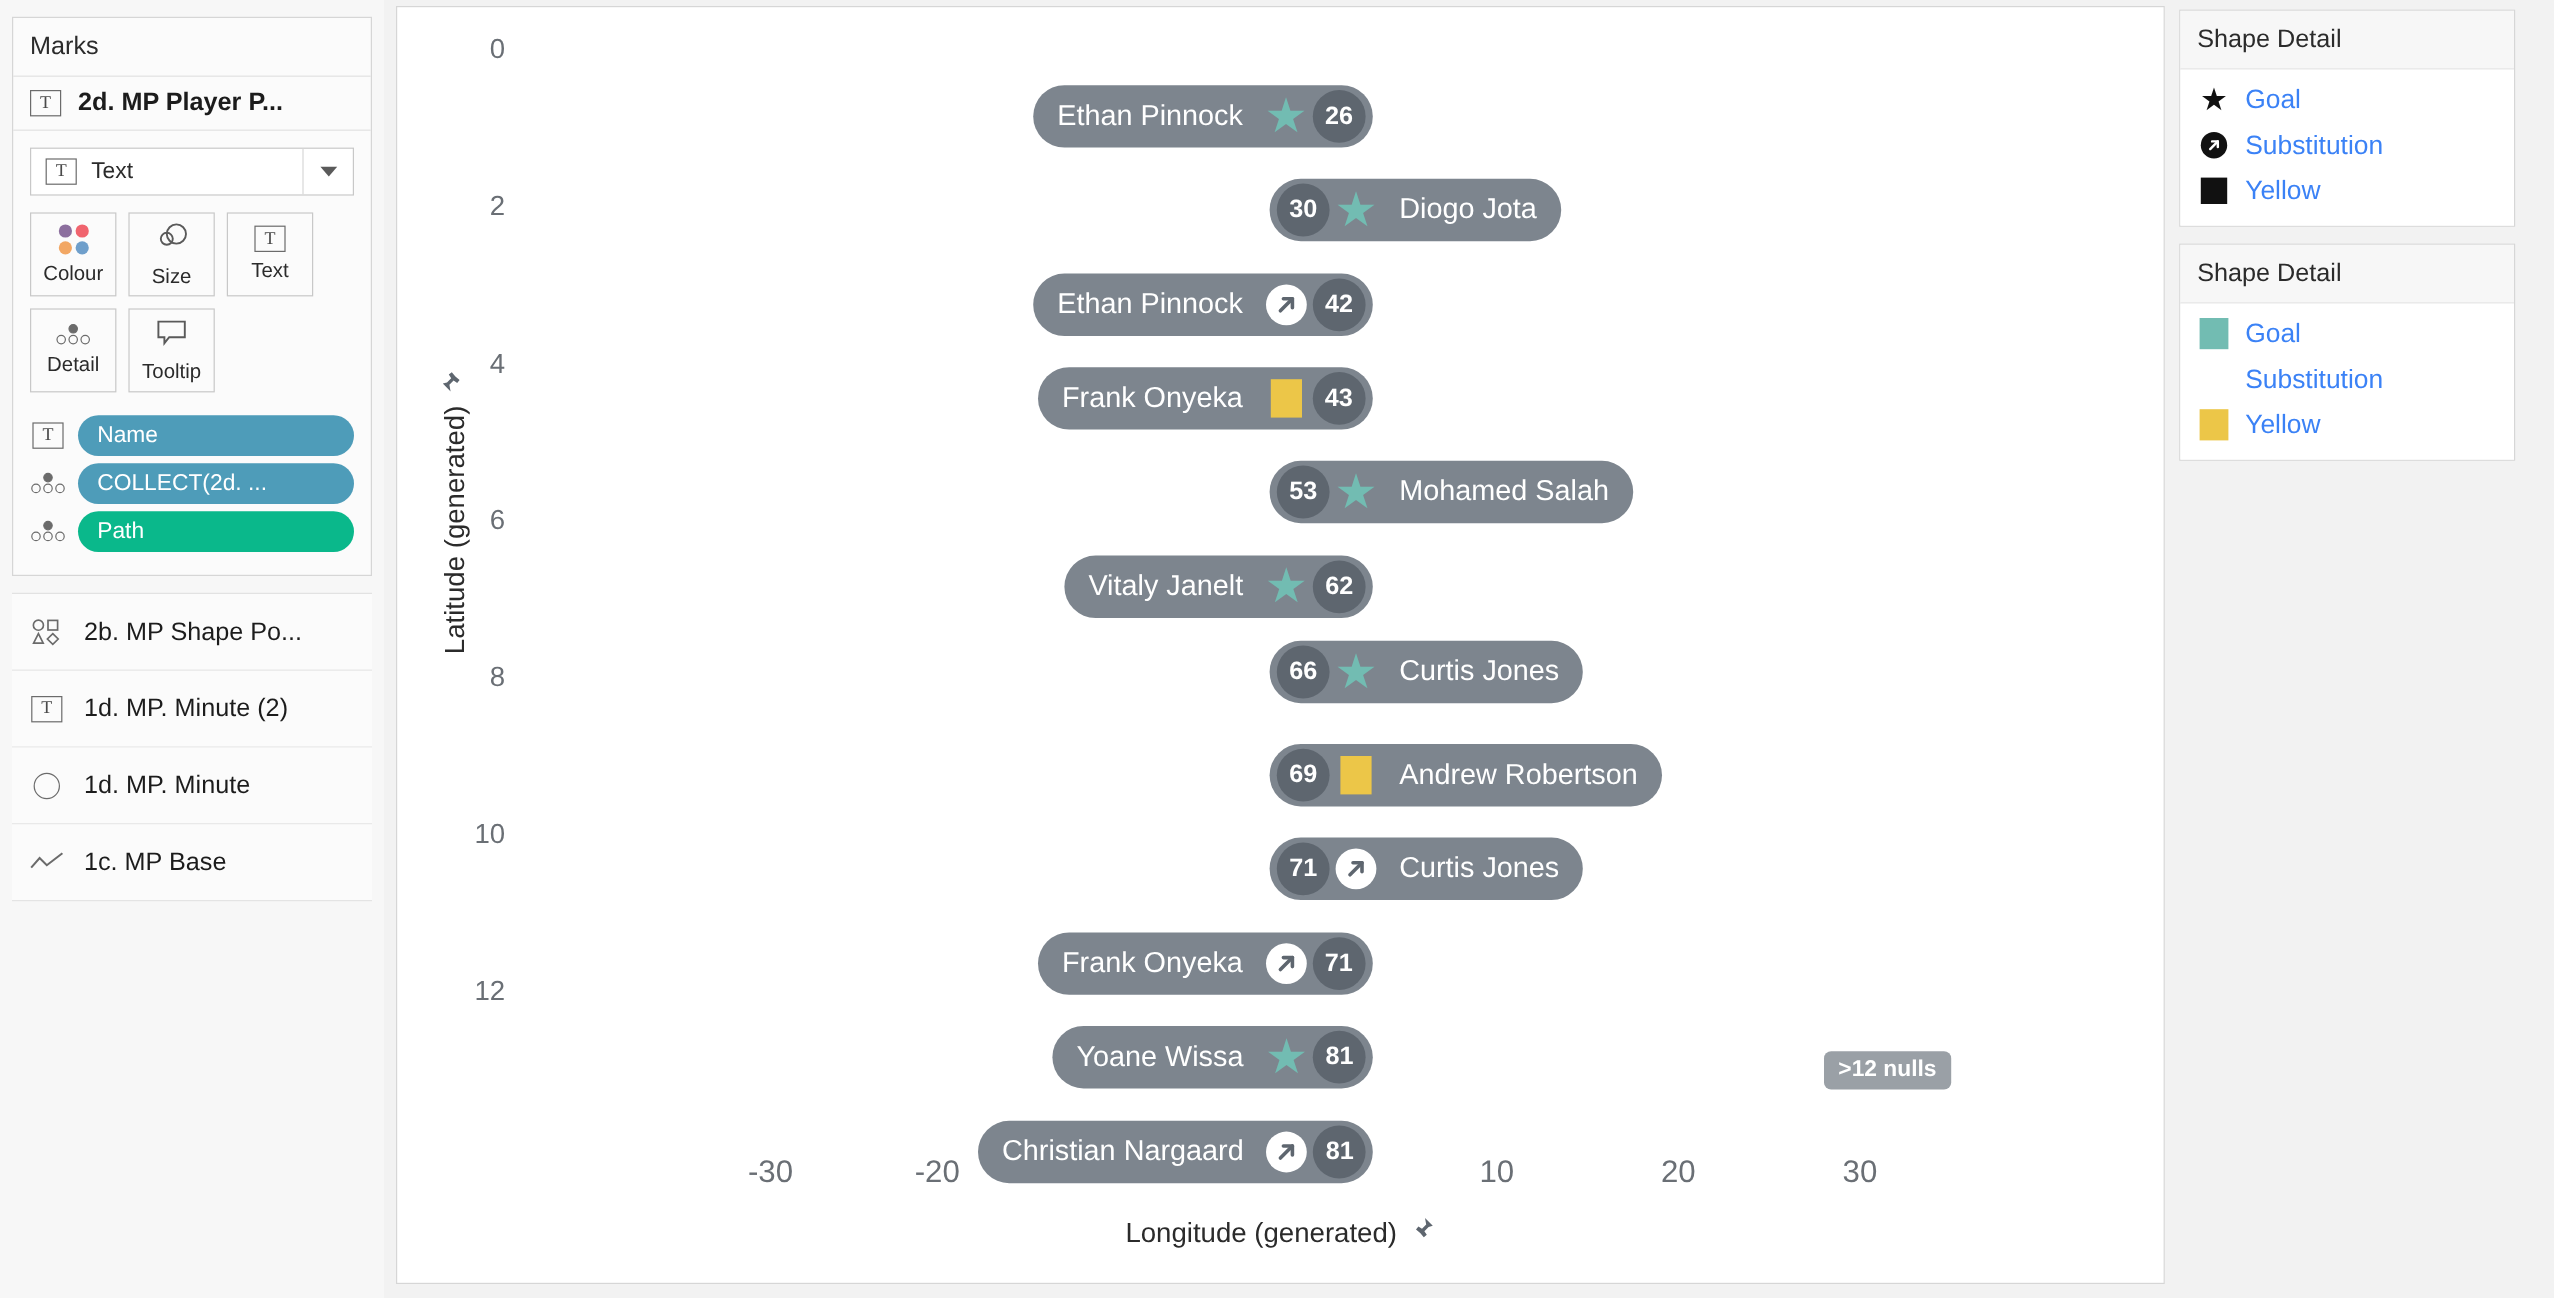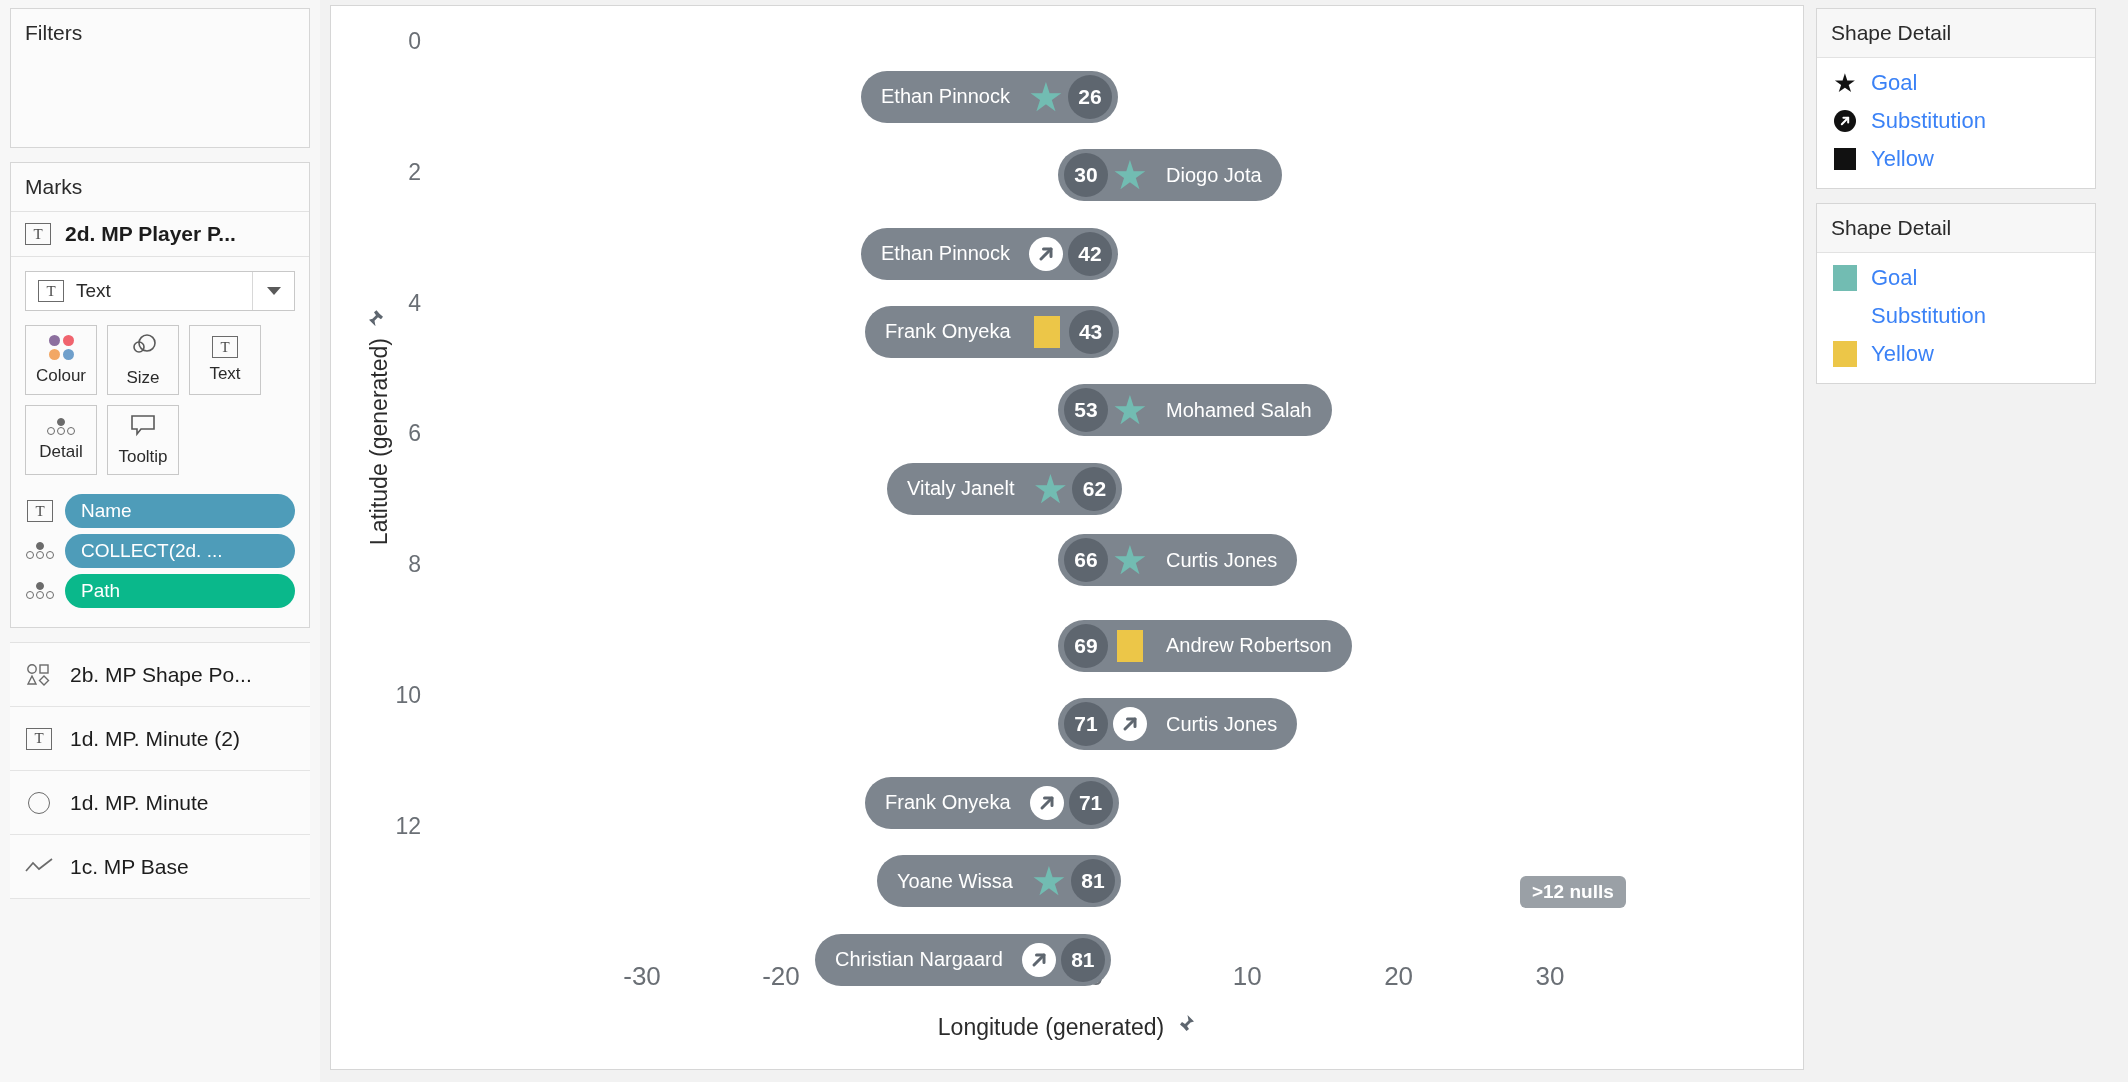--- a/index.html
+++ b/index.html
@@ -182,21 +182,21 @@
     padding: 0 6px;
   }
   .mark .badge {
     width: 44px; height: 44px; border-radius: 50%;
     background: #5e666f; color: #ffffff;
     font-size: 21px; font-weight: bold;
     display: flex; align-items: center; justify-content: center;
     flex: none;
   }
   .mark .pname {
-    color: #ffffff; font-size: 20px;
+    color: #ffffff; font-size: 24px;
     white-space: nowrap; padding: 0 14px;
   }
   .mark .glyph {
     width: 44px; height: 44px; flex: none;
     display: flex; align-items: center; justify-content: center;
   }
   .g-star { color: #72bcb2; font-size: 40px; line-height: 1; }
   .g-sub {
     width: 34px; height: 34px; border-radius: 50%;
     background: #ffffff;
@@ -245,24 +245,20 @@
   .sym-square { width: 22px; height: 22px; background: #111; }
   .sw { width: 24px; height: 26px; }
 </style>
 </head>
 <body>
 
 <div id="app">
 
   <div id="sidebar">
 
-    <div class="card" id="filters-card">
-      <div class="card-title">Filters</div>
-      <div id="filters-body"></div>
-    </div>
 
     <div class="card" id="marks-card">
       <div class="card-title">Marks</div>
 
       <div id="marks-header">
         <span class="ic-box">T</span>
         <span class="mark-type-title">2d. MP Player P...</span>
       </div>
 
       <div id="marks-dropdown">

